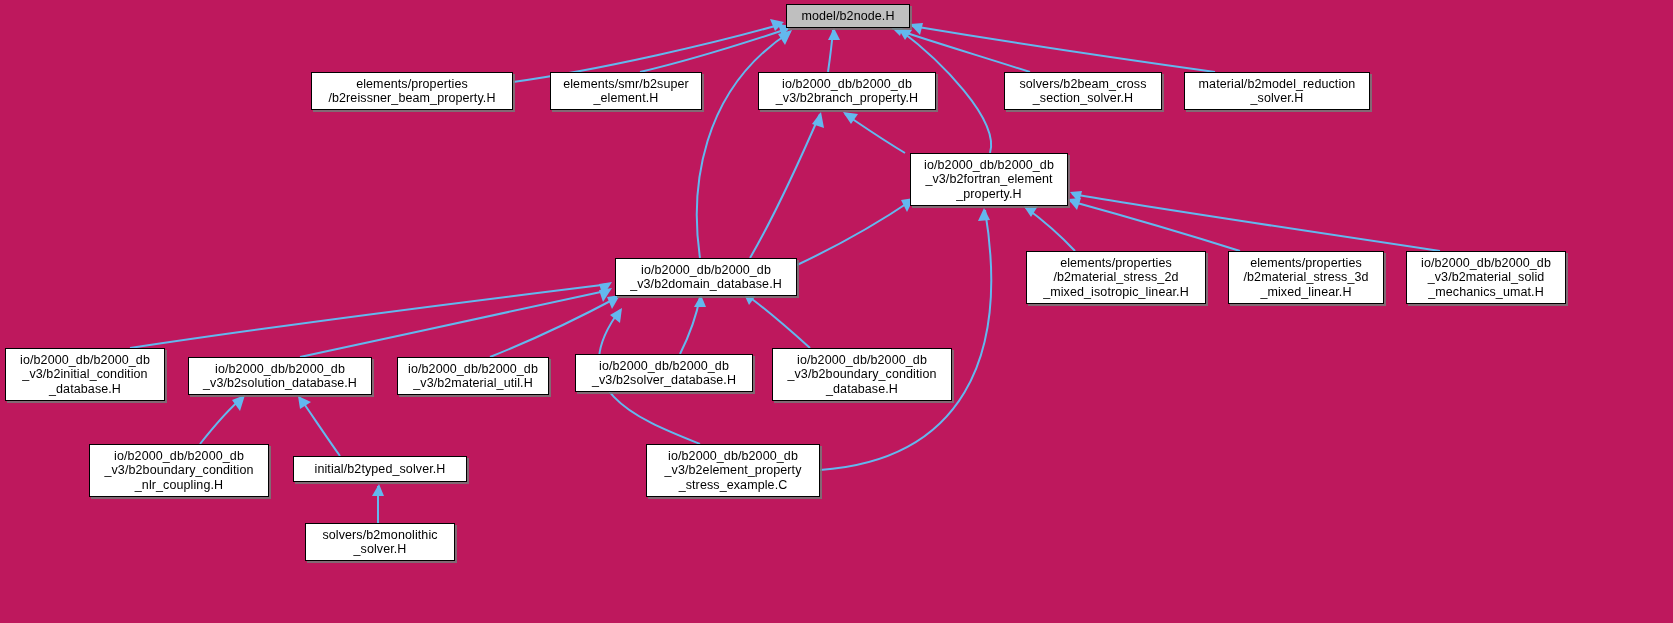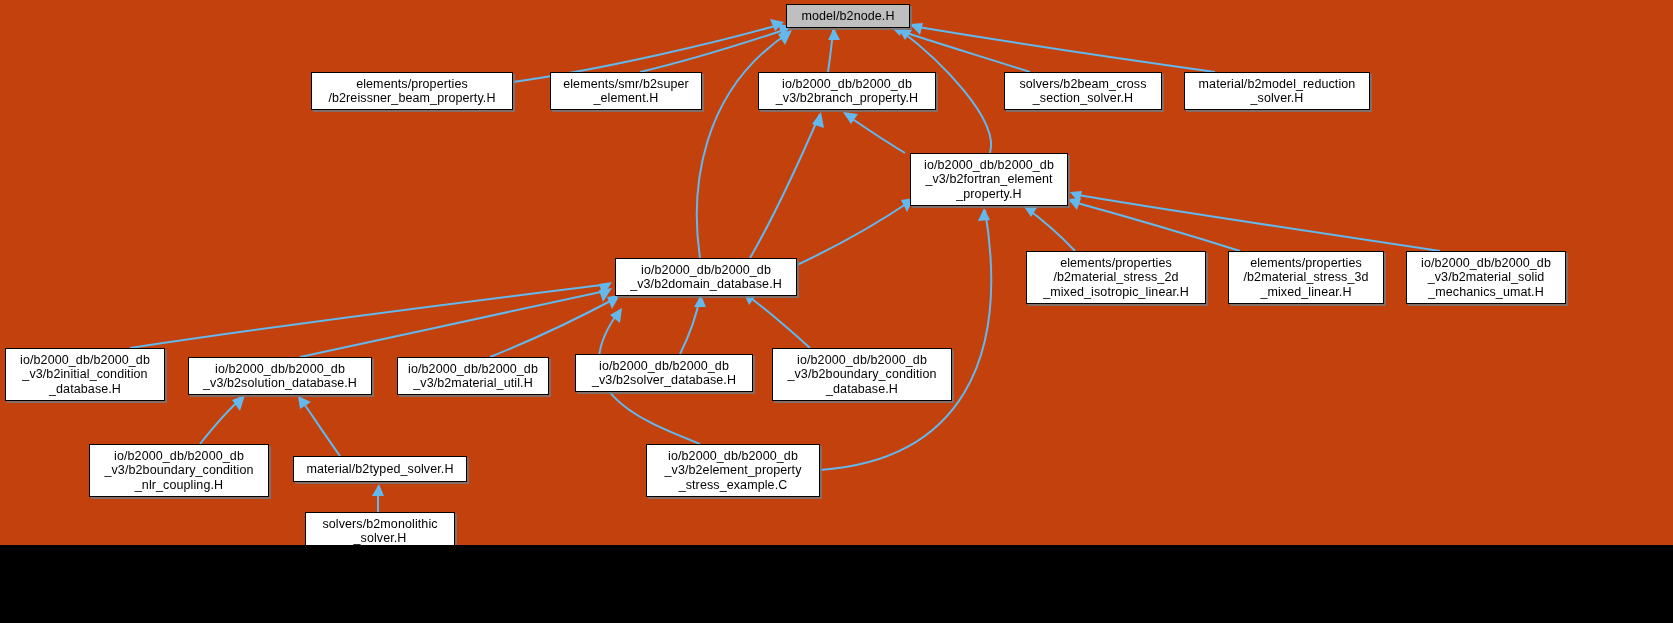--- a/index.html
+++ b/index.html
@@ -1,19 +1,19 @@
 <!DOCTYPE html>
 <html><head>
 <meta charset="utf-8">
 <style>
   html,body{margin:0;padding:0;background:#000;}
   #canvas{
     position:relative;
-    width:1673px;height:545px;
-    background:#c2410c;
+    width:1673px;height:623px;
+    background:#be185d;
     font-family:"Liberation Sans","DejaVu Sans",sans-serif;
     overflow:hidden;
   }
   svg#edges{position:absolute;left:0;top:0;width:1673px;height:623px;}
   .node{
     position:absolute;
     box-sizing:border-box;
     background:#fff;
     border:1px solid #000;
     box-shadow:2px 2px 0 rgba(120,120,120,0.85);
@@ -116,20 +116,20 @@
       <div class="node" style="left: 397px; top: 357px; width: 152px; height: 38px;"><span class="lbl">io/b2000_db/b2000_db
 _v3/b2material_util.H</span></div>
       <div class="node" style="left: 575px; top: 354px; width: 178px; height: 38px;"><span class="lbl">io/b2000_db/b2000_db
 _v3/b2solver_database.H</span></div>
       <div class="node" style="left: 772px; top: 348px; width: 180px; height: 53px;"><span class="lbl">io/b2000_db/b2000_db
 _v3/b2boundary_condition
 _database.H</span></div>
       <div class="node" style="left: 89px; top: 444px; width: 180px; height: 53px;"><span class="lbl">io/b2000_db/b2000_db
 _v3/b2boundary_condition
 _nlr_coupling.H</span></div>
-      <div class="node" style="left: 293px; top: 456px; width: 174px; height: 26px;"><span class="lbl">material/b2typed_solver.H</span></div>
+      <div class="node" style="left: 293px; top: 456px; width: 174px; height: 26px;"><span class="lbl">initial/b2typed_solver.H</span></div>
       <div class="node" style="left: 646px; top: 444px; width: 174px; height: 53px;"><span class="lbl">io/b2000_db/b2000_db
 _v3/b2element_property
 _stress_example.C</span></div>
-      <div class="node" style="left: 305px; top: 512px; width: 150px; height: 38px;"><span class="lbl">solvers/b2monolithic
+      <div class="node" style="left: 305px; top: 523px; width: 150px; height: 38px;"><span class="lbl">solvers/b2monolithic
 _solver.H</span></div>
     </div>
 </div>
 
 </body></html>

